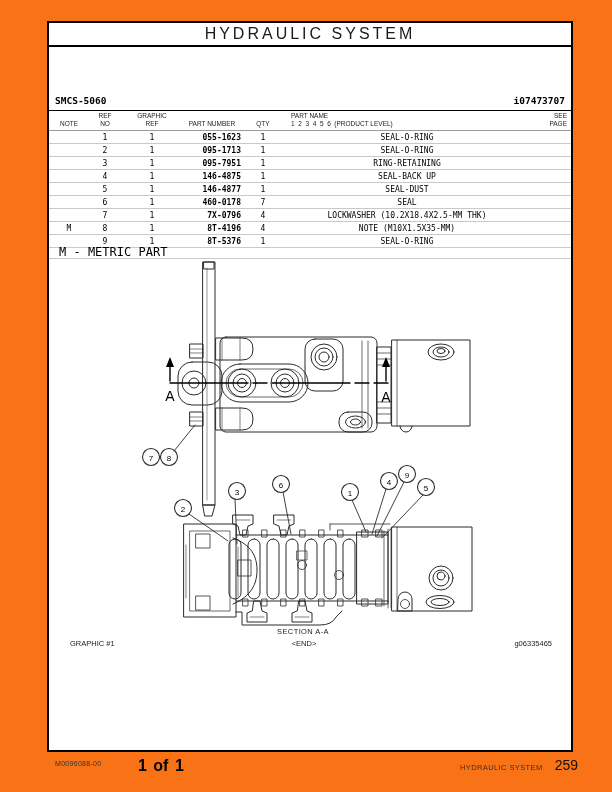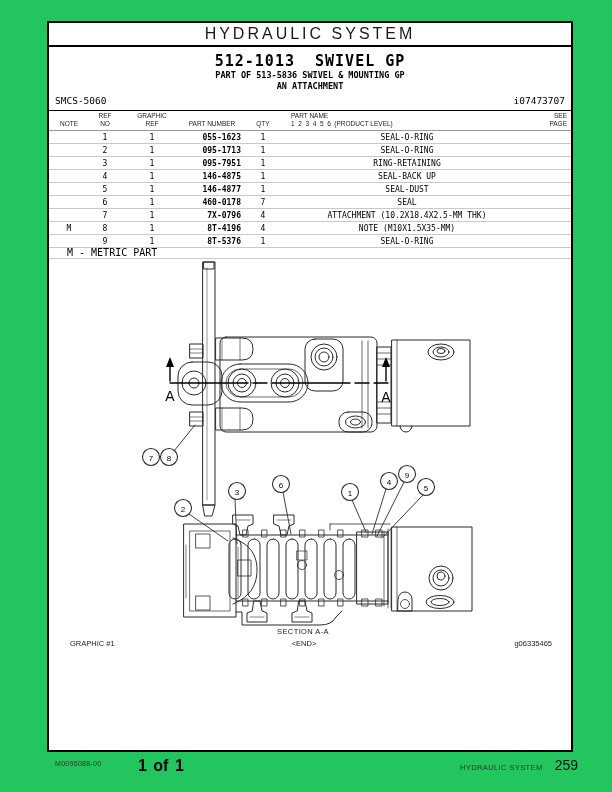--- a/index.html
+++ b/index.html
@@ -1,35 +1,35 @@
 <!DOCTYPE html>
 <html><head>
 <meta charset="utf-8">
 <style>
   html,body{margin:0;padding:0;background:#ffffff;}
   .sheet{
-    position:relative;width:612px;height:792px;background:#22c55e;
+    position:relative;width:612px;height:792px;background:#f97316;
     font-family:"Liberation Sans",sans-serif;color:#111;overflow:hidden;
   }
   .border-box{
     position:absolute;left:47px;top:21px;width:522px;height:727px;
     border:2px solid #000;background:#fff;
   }
   .title-band{
     height:22px;border-bottom:2px solid #000;text-align:center;
     font-size:16px;line-height:22px;letter-spacing:3px;color:#1a1a1a;
     font-family:"Liberation Sans",sans-serif;
   }
   .head{padding-top:5px;text-align:center;font-family:"DejaVu Sans Mono",monospace;}
   .part-title{font-size:15px;font-weight:bold;letter-spacing:1px;white-space:pre;color:#000;}
   .sub{font-size:8.5px;font-weight:bold;line-height:10.5px;white-space:pre;color:#000;}
   .smcs-row{
     position:absolute;left:6px;right:6px;top:72px;height:15px;
     display:flex;justify-content:space-between;
-    font-family:"DejaVu Sans Mono",monospace;font-size:9.5px;font-weight:normal;color:#000;
+    font-family:"DejaVu Sans Mono",monospace;font-size:9.5px;font-weight:bold;color:#000;
   }
   .table-divider{position:absolute;left:0;right:0;top:87px;border-top:1.5px solid #000;}
   table.parts{
     position:absolute;left:0;top:88px;width:522px;border-collapse:collapse;table-layout:fixed;
   }
   table.parts th{
     font-family:"Liberation Sans",sans-serif;font-size:6.5px;font-weight:normal;
     color:#222;line-height:8px;vertical-align:bottom;padding:1px 0 2px 0;
   }
   table.parts thead tr{height:17px;border-bottom:1px solid #9a9a9a;}
@@ -44,45 +44,40 @@
   .c-pn{width:58px;text-align:right;padding-right:4px !important;}
   td.c-pn{font-weight:bold;}
   .c-qty{width:36px;text-align:center;}
   .c-name{text-align:center;padding-left:14px !important;}
   th.c-name{text-align:left;padding-left:10px !important;}
   .c-see{width:48px;text-align:right;padding-right:4px !important;}
   .hdr2{white-space:pre;}
   .footnote{
     position:absolute;left:0;right:0;top:224px;height:11px;
     border-bottom:1px solid #c9c9c9;
-    font-family:"DejaVu Sans Mono",monospace;font-size:10px;color:#000;
-    line-height:11px;padding-left:18px;
+    font-family:"DejaVu Sans Mono",monospace;font-size:12px;color:#000;
+    line-height:11px;padding-left:10px;
   }
   svg.diagram{position:absolute;left:0;top:236px;}
   .footer-left{position:absolute;left:55px;top:760px;font-size:7px;color:#333;letter-spacing:.3px;}
   .footer-count{position:absolute;left:138px;top:757px;font-size:16px;font-weight:bold;color:#000;word-spacing:2px;white-space:pre;}
   .footer-right{position:absolute;right:34px;top:757px;display:flex;align-items:baseline;gap:12px;}
   .footer-section{font-size:7.5px;color:#333;letter-spacing:.4px;}
   .footer-page{font-size:14px;color:#111;}
 </style>
 </head>
 <body>
 
 <div class="sheet">
   <div class="border-box">
 
     <div class="title-band">
       <span>HYDRAULIC SYSTEM</span>
     </div>
 
-    <div class="head">
-      <div class="part-title">512-1013  SWIVEL GP</div>
-      <div class="sub">PART OF 513-5836 SWIVEL &amp; MOUNTING GP</div>
-      <div class="sub">AN ATTACHMENT</div>
-    </div>
 
     <div class="smcs-row">
       <span>SMCS-5060</span>
       <span>i07473707</span>
     </div>
     <div class="table-divider"></div>
 
     <table class="parts">
       <thead>
         <tr>
@@ -151,21 +146,21 @@
           <td class="c-qty">7</td>
           <td class="c-name">SEAL</td>
           <td class="c-see"></td>
         </tr>
         <tr>
           <td class="c-note"></td>
           <td class="c-ref">7</td>
           <td class="c-gra">1</td>
           <td class="c-pn">7X-0796</td>
           <td class="c-qty">4</td>
-          <td class="c-name">ATTACHMENT (10.2X18.4X2.5-MM THK)</td>
+          <td class="c-name">LOCKWASHER (10.2X18.4X2.5-MM THK)</td>
           <td class="c-see"></td>
         </tr>
         <tr>
           <td class="c-note">M</td>
           <td class="c-ref">8</td>
           <td class="c-gra">1</td>
           <td class="c-pn">8T-4196</td>
           <td class="c-qty">4</td>
           <td class="c-name">NOTE (M10X1.5X35-MM)</td>
           <td class="c-see"></td>

